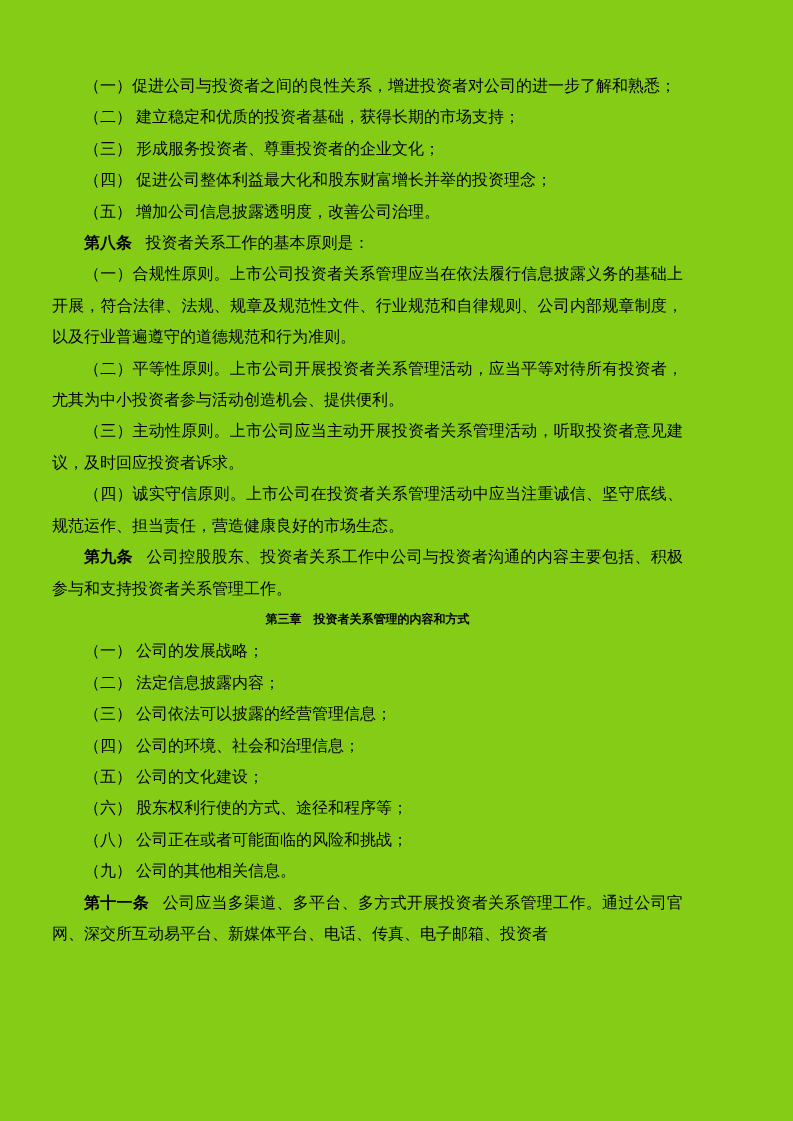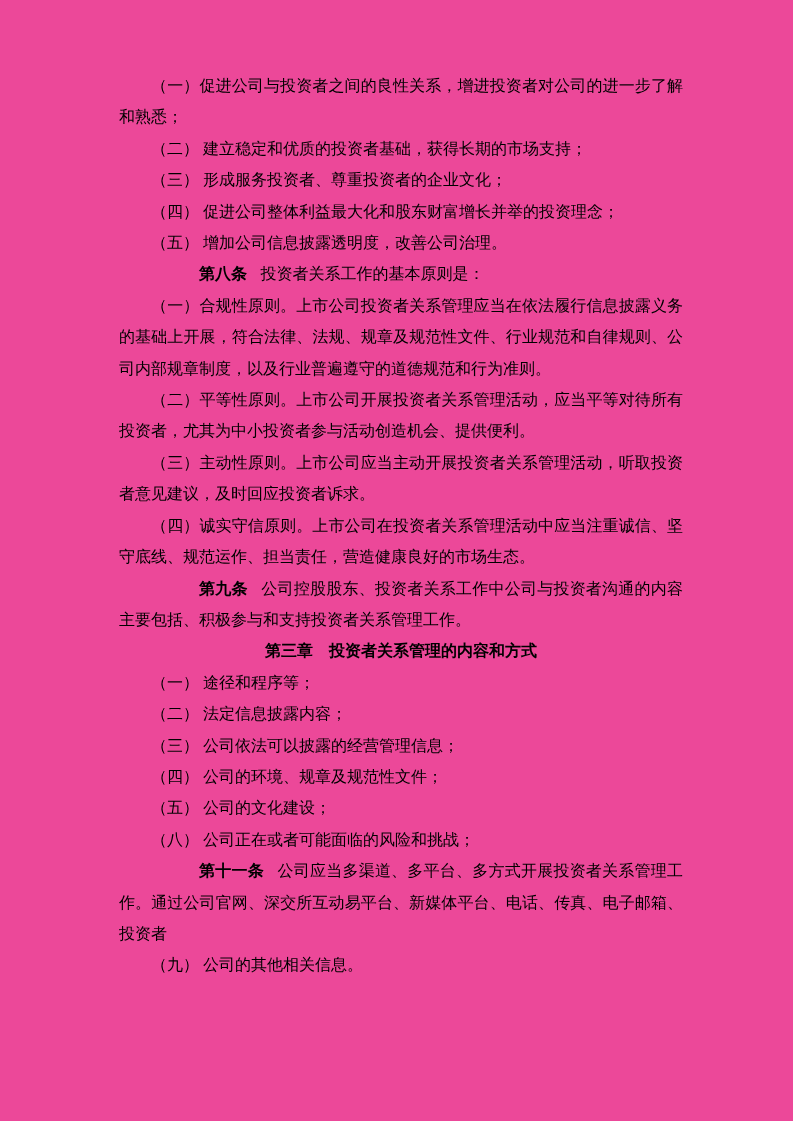--- a/index.html
+++ b/index.html
@@ -7,47 +7,46 @@
     margin: 0;
     padding: 0;
     background: #ffffff;
   }
   .page {
     position: relative;
     width: 793px;
     height: 1121px;
     box-sizing: border-box;
     margin: 0 auto;
-    padding: 70px 110px 0 119px;
-    background: #ec4899;
+    padding: 70px 110px 0 52px;
+    background: #84cc16;
     color: #000000;
     font-family: "Liberation Serif", "DejaVu Serif", serif;
     font-size: 16px;
     line-height: 31.4px;
     overflow: hidden;
   }
   .para {
     margin: 0;
     text-indent: 2em;
     text-align: justify;
     word-break: break-all;
   }
   .chapter {
     margin: 0;
     text-indent: 0;
     text-align: center;
     font-weight: bold;
-    font-size: 16px;
+    font-size: 12px;
     line-height: 31.4px;
     font-family: Liberation Serif, serif;
   }
   .lead {
     font-weight: bold;
     margin-right: 0.85em;
-    margin-left: 48px;
   }
 </style>
 </head>
 <body>
 
 <main class="page">
 
   <p class="para">（一）促进公司与投资者之间的良性关系，增进投资者对公司的进一步了解和熟悉；</p>
   <p class="para">（二） 建立稳定和优质的投资者基础，获得长期的市场支持；</p>
   <p class="para">（三） 形成服务投资者、尊重投资者的企业文化；</p>
@@ -59,23 +58,24 @@
   <p class="para">（一）合规性原则。上市公司投资者关系管理应当在依法履行信息披露义务的基础上开展，符合法律、法规、规章及规范性文件、行业规范和自律规则、公司内部规章制度，以及行业普遍遵守的道德规范和行为准则。</p>
   <p class="para">（二）平等性原则。上市公司开展投资者关系管理活动，应当平等对待所有投资者，尤其为中小投资者参与活动创造机会、提供便利。</p>
   <p class="para">（三）主动性原则。上市公司应当主动开展投资者关系管理活动，听取投资者意见建议，及时回应投资者诉求。</p>
   <p class="para">（四）诚实守信原则。上市公司在投资者关系管理活动中应当注重诚信、坚守底线、规范运作、担当责任，营造健康良好的市场生态。</p>
 
   <p class="para"><span class="lead">第九条</span><span>公司控股股东、投资者关系工作中公司与投资者沟通的内容主要包括、积极参与和支持投资者关系管理工作。</span></p>
 
   <h2 class="chapter">第三章　投资者关系管理的内容和方式</h2>
 
 
-  <p class="para">（一） 途径和程序等；</p>
+  <p class="para">（一） 公司的发展战略；</p>
   <p class="para">（二） 法定信息披露内容；</p>
   <p class="para">（三） 公司依法可以披露的经营管理信息；</p>
-  <p class="para">（四） 公司的环境、规章及规范性文件；</p>
+  <p class="para">（四） 公司的环境、社会和治理信息；</p>
   <p class="para">（五） 公司的文化建设；</p>
+  <p class="para">（六） 股东权利行使的方式、途径和程序等；</p>
   <p class="para">（八） 公司正在或者可能面临的风险和挑战；</p>
+  <p class="para">（九） 公司的其他相关信息。</p>
+
   <p class="para"><span class="lead">第十一条</span><span>公司应当多渠道、多平台、多方式开展投资者关系管理工作。通过公司官网、深交所互动易平台、新媒体平台、电话、传真、电子邮箱、投资者</span></p>
-
-  <p class="para">（九） 公司的其他相关信息。</p>
 
 </main>
 
 </body></html>

